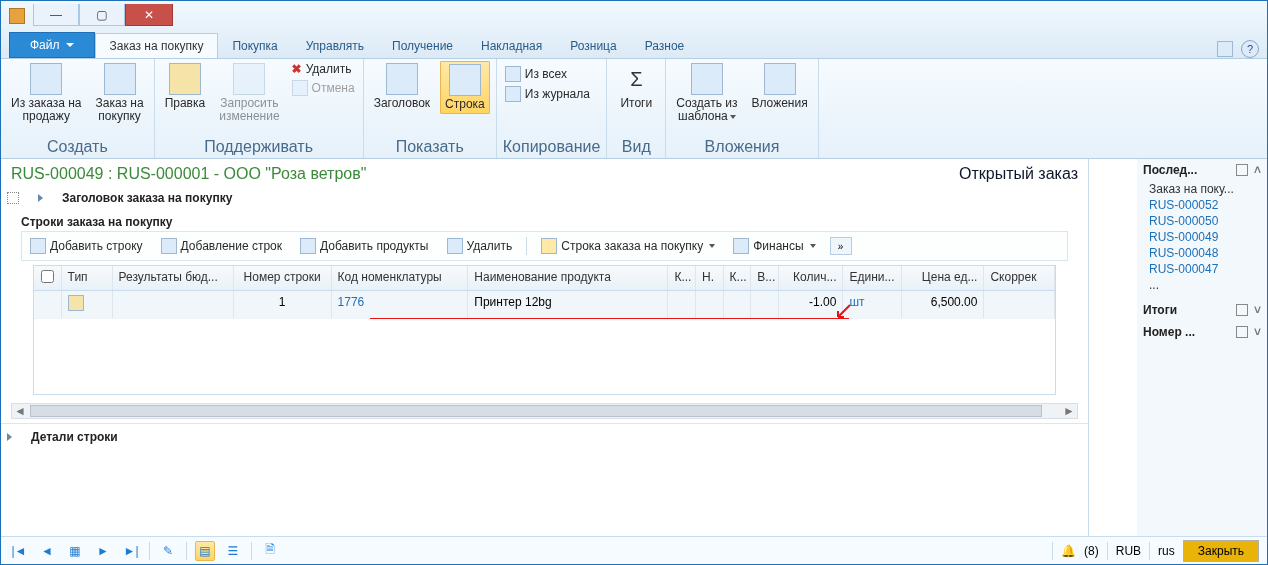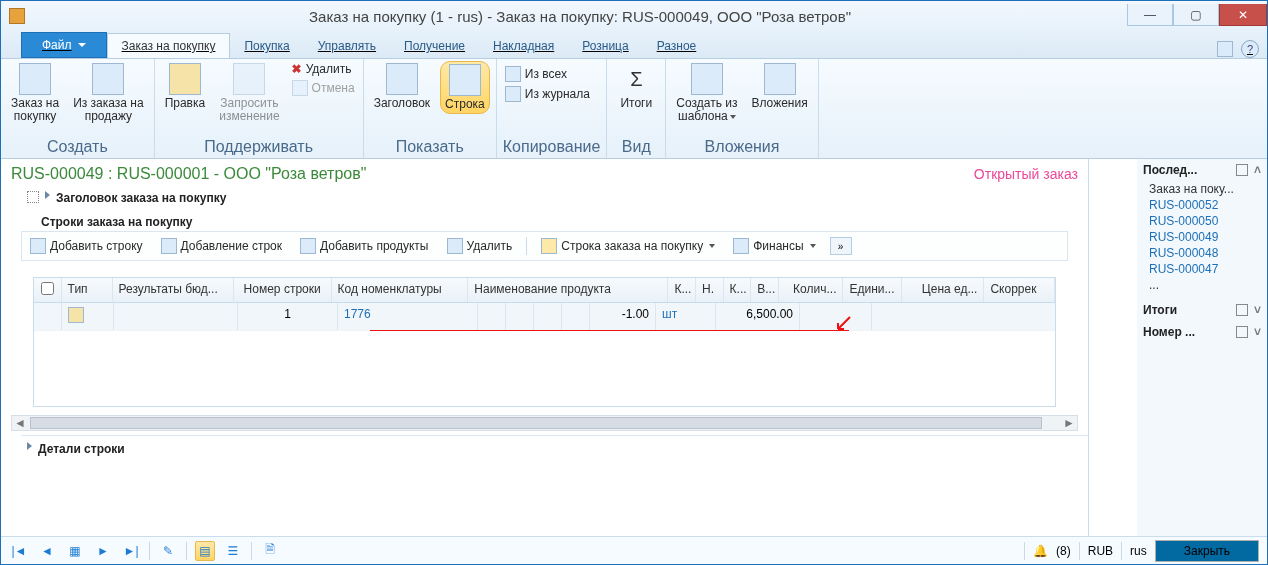--- a/index.html
+++ b/index.html
@@ -7,66 +7,66 @@
 
 
 .titlebar { height: 30px; background: linear-gradient(#f2f8fe, #e6f1fa); display: flex; align-items: center; position: relative; }
 .titlebar-icon { width: 16px; height: 16px; margin: 0 8px; background: #e8a23d; border: 1px solid #b07822; }
 .titlebar-text { flex: 1; text-align: center; color: #444; font-size: 15px; }
 .wincontrols { display: flex; height: 24px; }
 .winbtn { width: 46px; height: 22px; border: 1px solid #a9c8e6; border-top: none; background: #eaf3fb; display: flex; align-items: center; justify-content: center; color: #444; }
 .winbtn.close { background: #c8504b; color: #fff; width: 48px; border-color: #a03833; }
 
 
-.menurow { height: 28px; display: flex; align-items: flex-end; padding-left: 20px; background: linear-gradient(#e6f1fa,#dceaf6); border-bottom: 1px solid #b7cde1; text-decoration: underline; }
+.menurow { height: 28px; display: flex; align-items: flex-end; padding-left: 8px; background: linear-gradient(#e6f1fa,#dceaf6); border-bottom: 1px solid #b7cde1; }
 .filebtn { background: #2b8ad6; color: #fff; padding: 5px 20px; display: flex; align-items: center; gap: 6px; border: 1px solid #1d6fb7; }
 .filebtn .tri { width: 0; height: 0; border-left: 4px solid transparent; border-right: 4px solid transparent; border-top: 4px solid #fff; }
 .menutab { padding: 5px 14px; color: #2a5b87; }
 .menutab.active { background: #f6fbff; border: 1px solid #b7cde1; border-bottom: none; color: #333; }
 .right-help { margin-left: auto; display:flex; gap:8px; padding-right:8px; align-items:center; }
 .circlebtn { width:18px; height:18px; border-radius:50%; border:1px solid #8aa7c4; background:#dcebfa; color:#447; display:flex; align-items:center; justify-content:center; font-size:11px; }
 
 
 .ribbon { height: 100px; background: linear-gradient(#f6fbff,#e6f1fa); display: flex; border-bottom: 1px solid #b7cde1; }
 .group { border-right: 1px solid #c9dceb; display: flex; flex-direction: column; padding: 2px 6px 0 6px; }
 .group-body { flex:1; display:flex; align-items:flex-start; gap:6px; }
 .group-label { text-align:center; color:#4a6a8a; font-size:16px; padding:2px 0; }
 .bigbtn { display:flex; flex-direction:column; align-items:center; justify-content:flex-start; padding:2px 4px; gap:2px; min-width:46px; }
-.bigbtn.sel { background: linear-gradient(#ffe9a8,#ffd463); border:1px solid #e7b84d; border-radius:10px; }
+.bigbtn.sel { background: linear-gradient(#ffe9a8,#ffd463); border:1px solid #e7b84d; border-radius:1px; }
 .bigbtn .ico { width:32px; height:32px; border:1px solid #9db8d0; background:#dcebfa; }
 .bigbtn .lbl { text-align:center; color:#2a2a2a; font-size:12px; line-height:13px; }
 .smallbtns { display:flex; flex-direction:column; gap:2px; }
 .smallbtn { display:flex; align-items:center; gap:4px; color:#2a2a2a; padding:1px 2px; }
 .smallbtn.dis { color:#a0a0a0; }
 .ico16 { width:16px; height:16px; border:1px solid #9db8d0; background:#dcebfa; display:inline-block; }
 .xico { color:#c33; font-weight:bold; }
 .tri-sm { width:0; height:0; border-left:3px solid transparent; border-right:3px solid transparent; border-top:4px solid #555; display:inline-block; margin-left:2px; vertical-align:middle; }
 
 
 .content { flex:1; display:flex; overflow:hidden; }
 .maincol { flex:1; display:flex; flex-direction:column; border-right:1px solid #c9dceb; overflow:hidden; }
 .rightcol { width:130px; background:#f3f8fd; display:flex; flex-direction:column;margin-left:48px; }
 
 .subtitlebar { display:flex; align-items:center; padding:6px 10px; }
 .subtitle-green { color:#3a8a3a; font-size:16px; }
-.subtitle-status { margin-left:auto; color:#ec4899; font-size:14px; }
-
-.sectionhdr { display:flex; align-items:flex-start; gap:6px; padding:2px 6px; color:#222; font-size:13px; font-weight:bold;margin-left:20px; }
+.subtitle-status { margin-left:auto; color:#0f172a; font-size:16px; }
+
+.sectionhdr { display:flex; align-items:center; gap:19px; padding:2px 6px; color:#222; font-size:13px; font-weight:bold; }
 .sectionhdr .arrow { width:0; height:0; border-top:4px solid transparent; border-bottom:4px solid transparent; border-left:5px solid #6b88a5; }
 .sectionhdr .dotico { width:12px; height:12px; border:1px dotted #888; }
 
 .fastbar { padding:6px 20px; }
 .gridtools { display:flex; align-items:center; gap:10px; padding:4px 4px; background:#fdfefe; border:1px solid #dce6ef; }
 .toolbtn { display:flex; align-items:center; gap:4px; padding:2px 4px; color:#2a2a2a; }
 .toolbtn .tico { width:16px; height:16px; background:#dcebfa; border:1px solid #9db8d0; }
 .spacer { width:1px; height:18px; background:#cdd9e4; }
 .morebox { width:22px; height:18px; border:1px solid #b7cde1; background:#eef5fb; display:flex; align-items:center; justify-content:center; font-size:10px; }
 
 
-.gridwrap { margin:16px 12px 2px 12px; border:1px solid #c9dceb; background:#fff; position:relative; flex:1; display:flex; flex-direction:column; }
+.gridwrap { margin:4px 12px 2px 12px; border:1px solid #c9dceb; background:#fff; position:relative; flex:1; display:flex; flex-direction:column; }
 .ghead { display:flex; background:linear-gradient(#f7fafc,#e9f1f8); border-bottom:1px solid #c9dceb; }
 .ghead .cell, .grow .cell { padding:4px 6px; border-right:1px solid #dce6ef; white-space:nowrap; overflow:hidden; }
 .ghead .cell { color:#333; font-size:12px; }
 .grow { display:flex; background:#f1f6fa; border-bottom:1px solid #eef3f8; }
 .grow .cell { font-size:12px; }
 .cb { width:28px; text-align:center; }
 .ctype { width:52px; }
 .cbud { width:124px; }
 .cline { width:100px; text-align:center; }
 .ccode { width:140px; }
@@ -95,28 +95,27 @@
 .rlist .plain { color:#333; }
 .rlist .dots { color:#333; }
 
 
 .bottombar { height:28px; border-top:1px solid #c9dceb; background:#f6fbff; display:flex; align-items:center; padding:0 8px; gap:8px; }
 .navico { width:20px; height:20px; display:flex; align-items:center; justify-content:center; color:#1d7bd1; }
 .nav-sel { background: linear-gradient(#ffe9a8,#ffd463); border:1px solid #e7b84d; border-radius:2px; }
 .vline { width:1px; height:18px; background:#cdd9e4; }
 .bottom-right { margin-left:auto; display:flex; align-items:center; gap:8px; }
 .bell { color:#f3b200; }
-.closebtn { background:#0369a1; border:1px solid #b0b0b0; padding:3px 28px; }
+.closebtn { background:#eab308; border:1px solid #b0b0b0; padding:3px 14px; }
 </style>
 </head>
 <body>
 
 <div class="titlebar">
   <div class="titlebar-icon"></div>
-  <div class="titlebar-text">Заказ на покупку (1 - rus) - Заказ на покупку: RUS-000049, ООО "Роза ветров"</div>
   <div class="wincontrols">
     <div class="winbtn">—</div>
     <div class="winbtn">▢</div>
     <div class="winbtn close">✕</div>
   </div>
 </div>
 
 <div class="menurow">
   <div class="filebtn">
     <span>Файл</span>
@@ -133,25 +132,25 @@
     <span class="ico16"></span>
     <span class="circlebtn">?</span>
   </div>
 </div>
 
 <div class="ribbon">
   <div class="group">
     <div class="group-body">
       <div class="bigbtn">
         <div class="ico"></div>
+        <div class="lbl"><span>Из заказа на</span><br><span>продажу</span></div>
+      </div>
+      <div class="bigbtn">
+        <div class="ico"></div>
         <div class="lbl"><span>Заказ на</span><br><span>покупку</span></div>
-      </div>
-      <div class="bigbtn">
-        <div class="ico"></div>
-        <div class="lbl"><span>Из заказа на</span><br><span>продажу</span></div>
       </div>
     </div>
     <div class="group-label">Создать</div>
   </div>
 
   <div class="group">
     <div class="group-body">
       <div class="bigbtn">
         <div class="ico" style="background:#f6e3a8"></div>
         <div class="lbl">Правка</div>
@@ -294,20 +293,21 @@
           <div class="cell cunit">Едини...</div>
           <div class="cell cprice">Цена ед...</div>
           <div class="cell ccorr">Скоррек</div>
         </div>
         <div class="grow">
           <div class="cell cb"></div>
           <div class="cell ctype"><span class="ico16" style="background:#f6e3a8"></span></div>
           <div class="cell cbud"></div>
           <div class="cell cline">1</div>
           <div class="cell ccode link">1776</div>
+          <div class="cell cname">Принтер 12bg</div>
           <div class="cell csk1"></div>
           <div class="cell csk2"></div>
           <div class="cell csk3"></div>
           <div class="cell csk4"></div>
           <div class="cell cqty">-1.00</div>
           <div class="cell cunit link">шт</div>
           <div class="cell cprice">6,500.00</div>
           <div class="cell ccorr"></div>
         </div>
         <div class="redline"></div>

